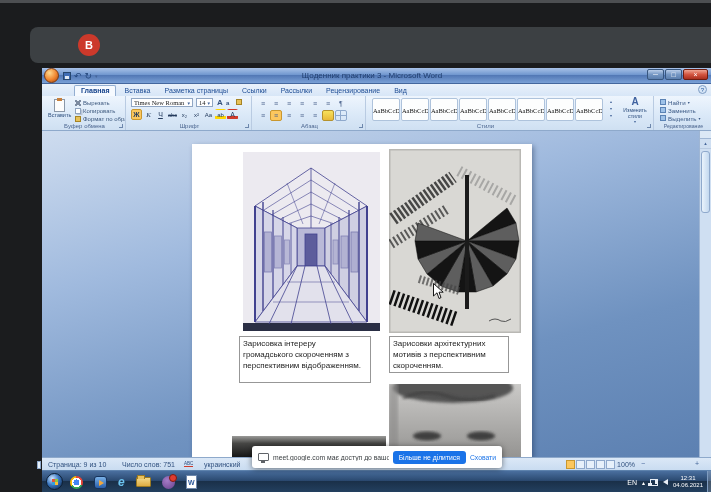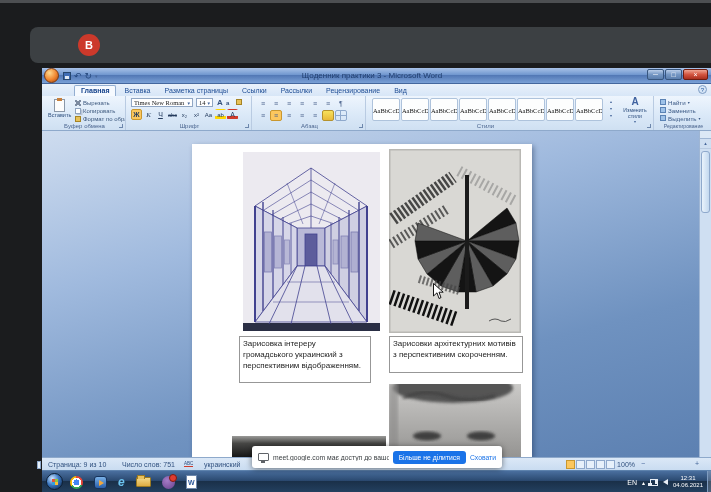--- a/index.html
+++ b/index.html
@@ -370,22 +370,22 @@
             <polygon points="78,92 38,125 29,110" fill="#5e5e5e"></polygon>
             <polygon points="78,92 29,110 26,92" fill="#141414"></polygon>
             <polygon points="78,92 26,92 29,74" fill="#5e5e5e"></polygon>
           </g>
           <rect x="76" y="26" width="4" height="134" fill="#1b1b1b"></rect>
           <line x1="2" y1="148" x2="66" y2="170" stroke="#111" stroke-width="15" stroke-dasharray="2.5 2.5"></line>
           <line x1="30" y1="130" x2="70" y2="142" stroke="#444" stroke-width="8" stroke-dasharray="2 2" opacity="0.7"></line>
           <path d="M100,172 q6,-4 12,0 q4,2 10,-2" stroke="#555" fill="none" stroke-width="1"></path>
         </svg>
 
-        <div class="ab caption" style="left:47px;top:192px;width:132px;height:47px">Зарисовка інтереру громадського украинский з перспективним відображенням.</div>
-        <div class="ab caption" style="left:197px;top:192px;width:134px;height:37px">Зарисовки архітектурних мотивів  з перспективним скороченням.</div>
+        <div class="ab caption" style="left:47px;top:192px;width:132px;height:47px">Зарисовка інтереру громадського скороченням з перспективним відображенням.</div>
+        <div class="ab caption" style="left:197px;top:192px;width:120px;height:37px">Зарисовки архітектурних мотивів  з перспективним скороченням.</div>
 
         <div class="ab img-bl" style="left:40px;top:292px;width:154px;height:21px"></div>
         <svg class="ab" style="left:197px;top:240px" width="132" height="73" viewBox="0 0 132 73">
           <defs>
             <linearGradient id="pg" x1="0" y1="0" x2="0" y2="1">
               <stop offset="0" stop-color="#cbcac8"></stop>
                 <stop offset="1" stop-color="#959492"></stop>
             </linearGradient>
             <filter id="blr">
                 <feGaussianBlur stdDeviation="1.8"></feGaussianBlur>

